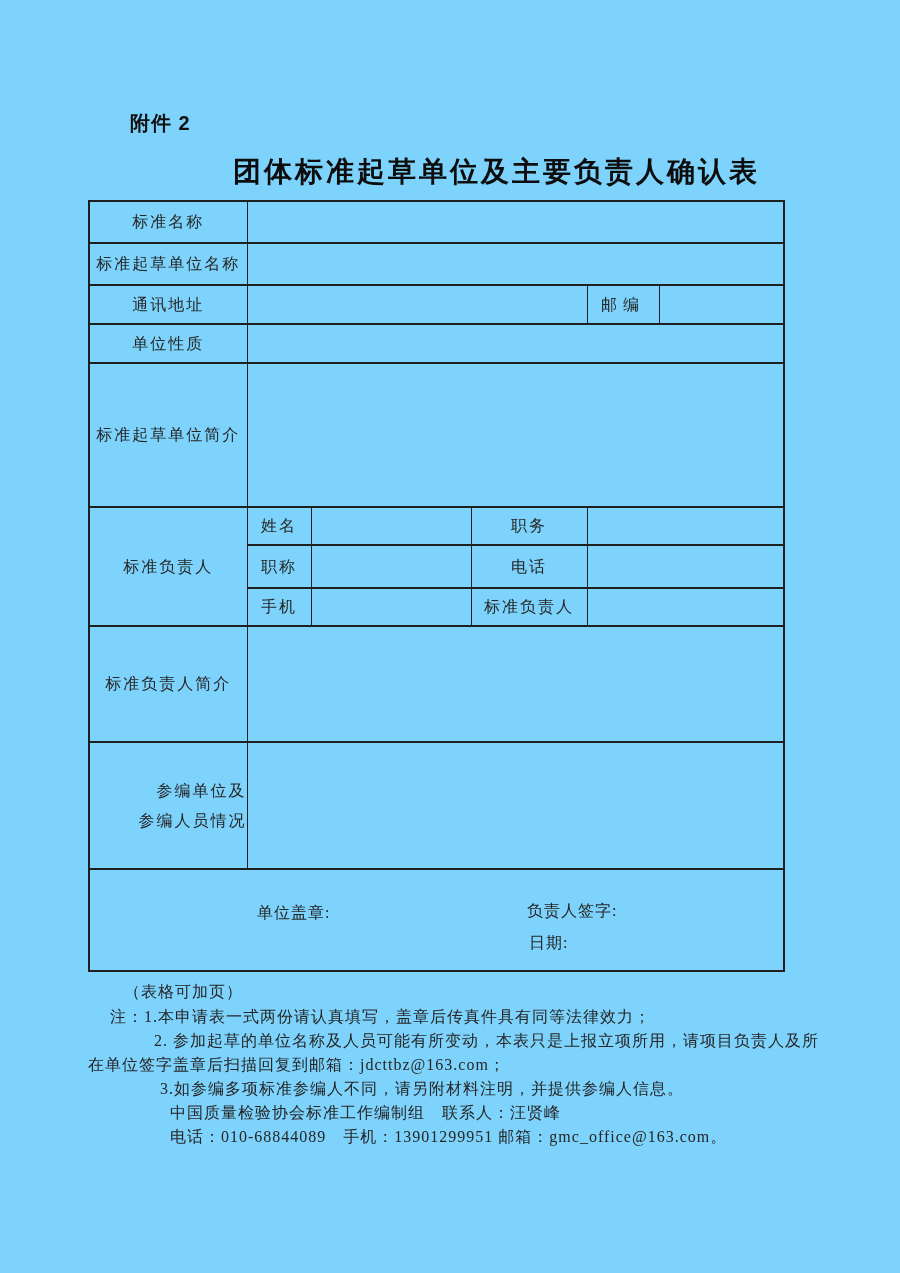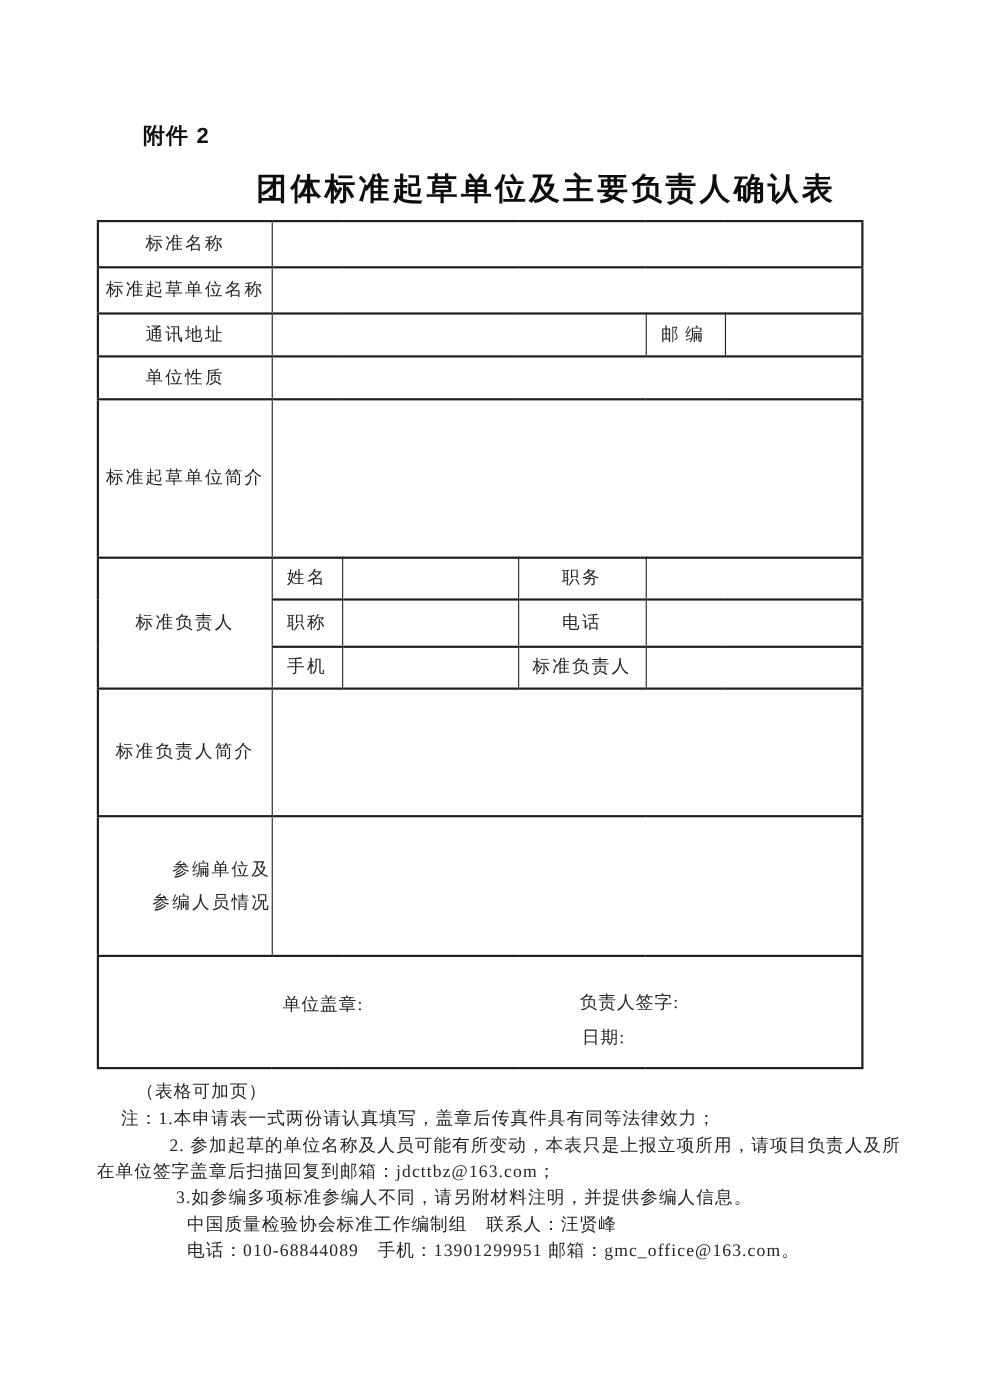--- a/index.html
+++ b/index.html
@@ -1,19 +1,19 @@
 <!DOCTYPE html>
 <html><head>
 <meta charset="utf-8">
 <style>
   html,body{margin:0;padding:0;background:#e8e8e8;}
   .page{
     position:relative;
     width:900px;height:1273px;
-    background:#ffffff;
+    background:#7dd3fc;
     margin:0 auto;
     overflow:hidden;
     font-family:"Liberation Serif","DejaVu Serif",serif;
     color:#1c1c1c;
   }
   .attachment{
     position:absolute;left:130px;top:110px;
     font-family:"Liberation Sans","DejaVu Sans",sans-serif;
     font-weight:700;font-size:20px;letter-spacing:1px;color:#111;
   }

